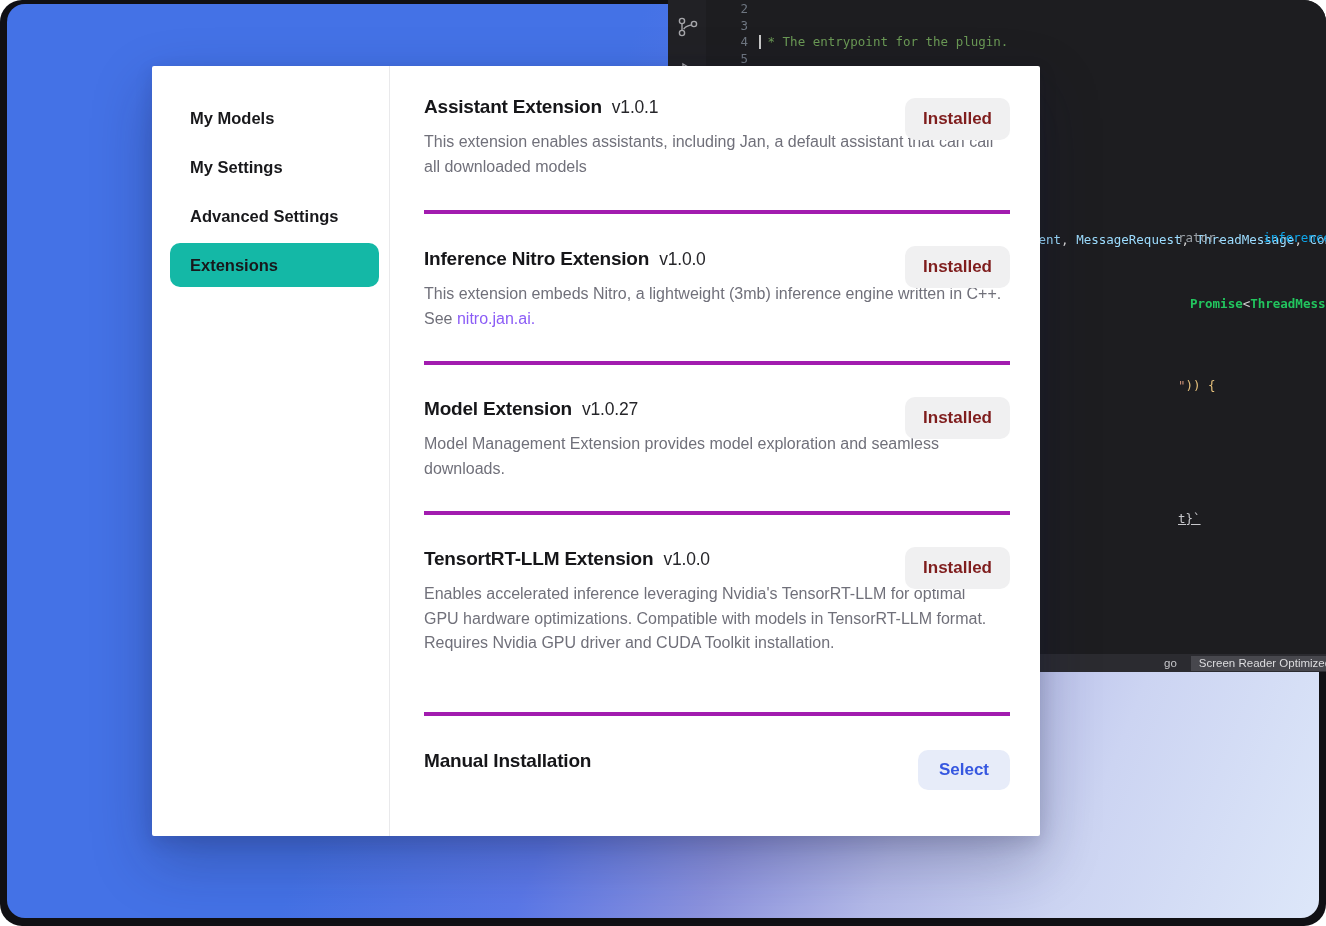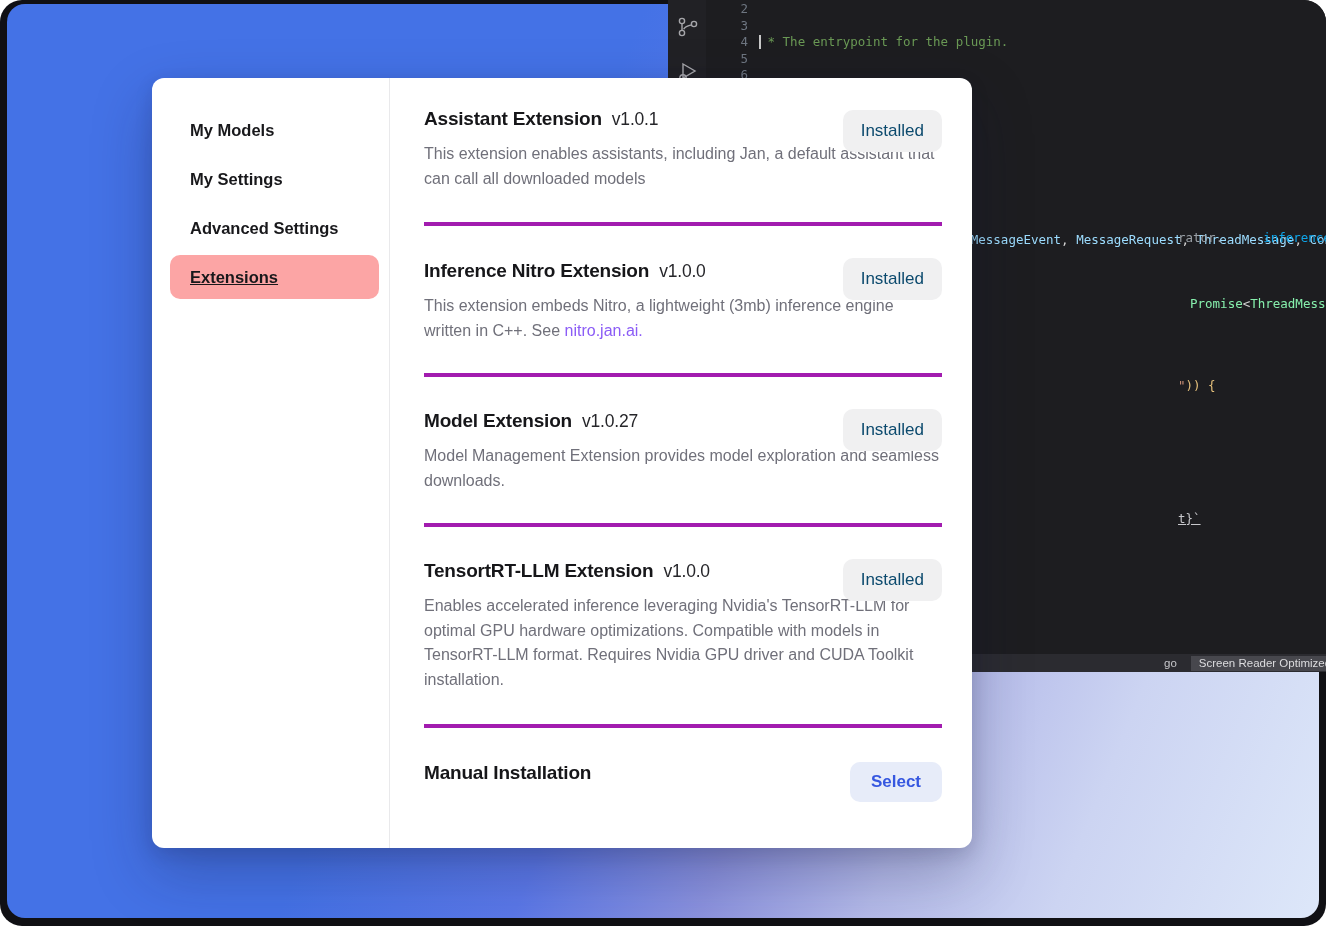--- a/index.html
+++ b/index.html
@@ -20,49 +20,49 @@
     font-family:"DejaVu Sans Mono","Liberation Mono",monospace;font-size:12.5px;line-height:16.5px;color:#d4d4d4;}
   .caret{position:absolute;left:91px;top:35px;width:1.5px;height:14px;background:#c8c8c8;}
   .frag{position:absolute;white-space:pre;font-family:"DejaVu Sans Mono","Liberation Mono",monospace;font-size:12.5px;line-height:15px;}
   .tok-comment{color:#6a9955;}
   .tok-kw{color:#c586c0;}
   .tok-brace{color:#e5c07b;}
   .tok-var{color:#9cdcfe;}
   .tok-plain{color:#d4d4d4;}
   .tok-dim{color:#9aa0a6;}
   .tok-fn{color:#0ea5e9;margin-left:40px;}
-  .tok-type{color:#86efac;}
+  .tok-type{color:#22c55e;font-weight:bold;}
   .tok-str{color:#ce9178;}
   .tok-under{text-decoration:underline;color:#c8c8cc;}
   .status-bar{position:absolute;left:0;bottom:0;width:100%;height:18px;background:#2b2b30;
     display:flex;align-items:center;font-size:11.5px;color:#c5c5c9;}
   .status-left{margin-left:496px;}
   .status-item{margin-left:14px;background:#47474d;color:#dcdcde;padding:1px 8px 2px;white-space:nowrap;}
   
-  .modal{position:absolute;left:152px;top:78px;width:820px;height:770px;background:#ffffff;border-radius:12px;
+  .modal{position:absolute;left:152px;top:66px;width:888px;height:770px;background:#ffffff;border-radius:2px;
     box-shadow:0 24px 60px rgba(20,24,60,.28),0 6px 18px rgba(20,24,60,.14);display:flex;}
   .sidebar{width:238px;border-right:1px solid #e9e9eb;padding-top:30px;box-sizing:border-box;flex:none;}
   .side-item{height:44px;width:209px;margin:0 0 5px 18px;display:flex;align-items:center;padding-left:20px;
     box-sizing:border-box;border-radius:10px;font-size:16.5px;font-weight:600;color:#18181b;cursor:pointer;}
-  .side-item.active{background:#fca5a5;text-decoration:underline;}
+  .side-item.active{background:#14b8a6;}
   .content{flex:1;padding:0 30px 0 34px;box-sizing:border-box;}
   .row{position:relative;border-bottom:4px solid #a21caf;box-sizing:border-box;}
   .row.last{border-bottom:none;}
   .row1{height:148px;padding-top:30px;}
   .row2{height:151px;padding-top:34px;}
   .row3{height:150px;padding-top:33px;}
   .row4{height:201px;padding-top:33px;}
   .row5{height:120px;padding-top:34px;}
   .ext-title{font-size:19px;font-weight:700;color:#161619;letter-spacing:-.2px;}
   .ext-version{font-size:17.5px;font-weight:400;color:#26262a;margin-left:10px;letter-spacing:-.2px;}
   .ext-desc{margin-top:12px;max-width:580px;font-size:16px;line-height:24.5px;color:#70707a;}
   .ext-link{color:#8b5cf6;text-decoration:none;cursor:pointer;}
   .btn{position:absolute;right:0;border-radius:10px;font-size:17px;border:none;cursor:default;
     font-family:"Liberation Sans","DejaVu Sans",sans-serif;}
-  .btn-installed{top:32px;background:#f0f0f1;color:#0c4a6e;font-weight:400;padding:11px 18px;}
+  .btn-installed{top:32px;background:#f0f0f1;color:#7f1d1d;font-weight:700;padding:11px 18px;}
   .btn-select{top:34px;background:#e7ecf9;color:#3657e0;font-weight:700;padding:10px 21px;cursor:pointer;text-align:right;}
 </style>
 </head>
 <body>
 
 <div class="stage">
   <div class="frame">
     <div class="backdrop"></div>
 
     <div class="editor">

